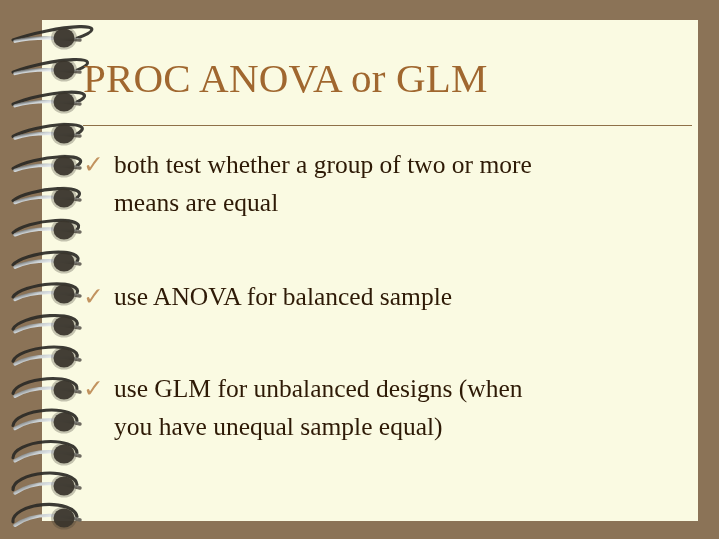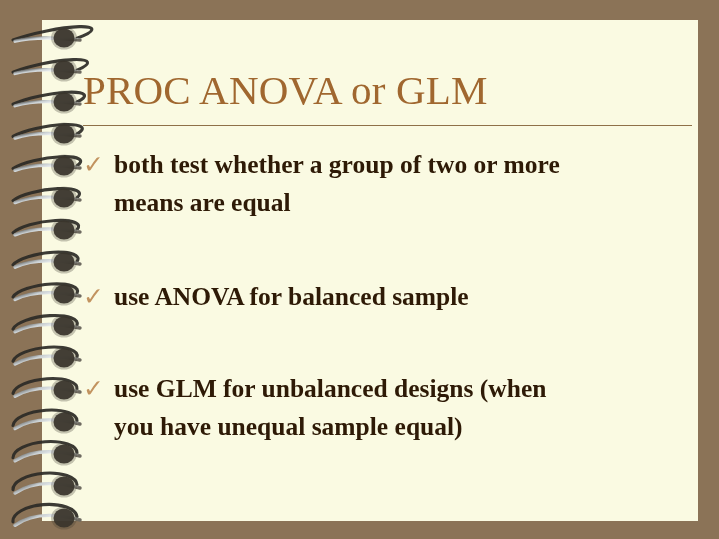--- a/index.html
+++ b/index.html
@@ -45,21 +45,21 @@
     position: absolute;
     left: 0;
     width: 100px;
     height: 34px;
   }
 
   
   #title {
     position: absolute;
     left: 83px;
-    top: 64px;
+    top: 52px;
     width: 600px;
     font-size: 41px;
     line-height: 52px;
     color: #a0672f;
     letter-spacing: 0.2px;
     white-space: nowrap;
   }
 
   #title-rule {
     position: absolute;
@@ -94,21 +94,20 @@
     top: 0px;
     width: 24px;
     color: #c2935f;
     font-size: 25px;
     line-height: 38px;
     font-family: "DejaVu Sans", sans-serif;
   }
   .bullet-text {
     display: block;
     white-space: pre-wrap;
-    font-weight: bold;
   }
 </style>
 </head>
 <body>
 
 <div id="slide">
 
   <div id="page"></div>
 
   <div id="spiral">

